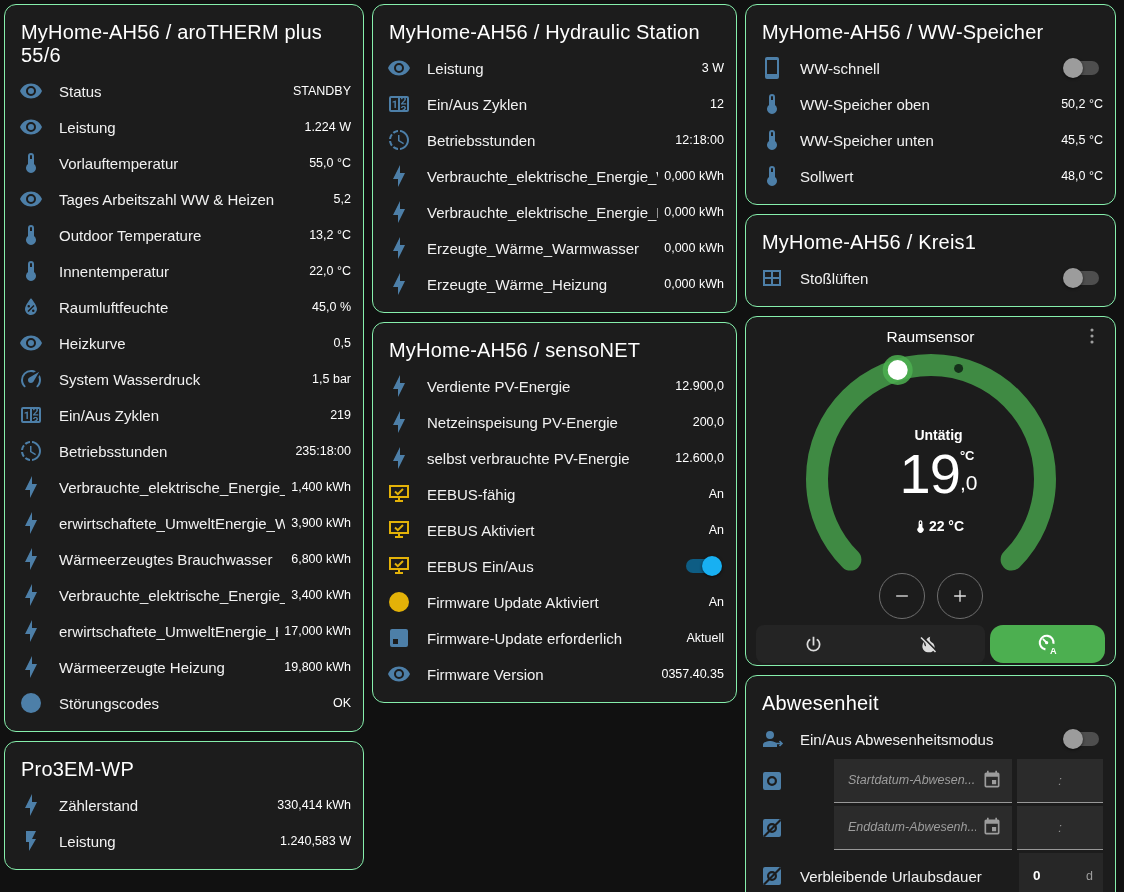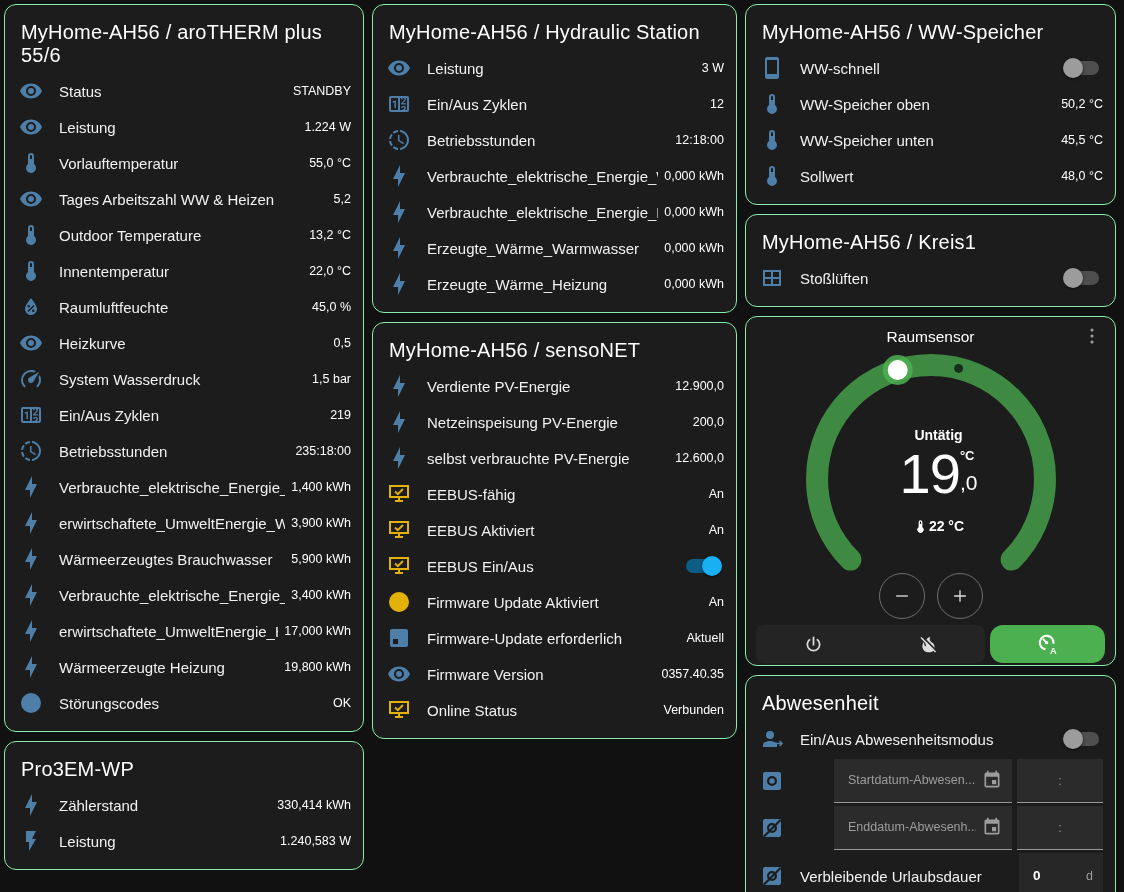--- a/index.html
+++ b/index.html
@@ -3,21 +3,21 @@
 <meta charset="utf-8">
 <style>
   * { box-sizing: border-box; margin: 0; padding: 0; }
   html,body { background:#111; width:1124px; height:892px; overflow:hidden;
     font-family:"Liberation Sans", sans-serif; color:#fff; }
   .grid { display:grid; grid-template-columns:360px 365px 371px; gap:8px; padding:4px 8px 8px 4px; align-items:start; }
   .col { display:flex; flex-direction:column; gap:9px; }
   .card { background:#1c1c1c; border:1px solid #86efac; border-radius:12px; padding:6px 12px 10px 10px; }
   .card-title { font-size:20px; font-weight:400; color:#fff; padding:10px 0 6px 6px; letter-spacing:.2px; }
   .row { display:flex; align-items:center; height:36px; }
-  .row.tall { height:47px; }
+  .row.tall { height:47px;font-style:italic; }
   .row.num { height:50px; }
   .icon { width:24px; height:24px; color:#4d7fa8; flex:none; display:inline-flex; }
   .icon svg { width:100%; height:100%; }
   .row > .icon { margin:0 16px 0 4px; }
   .label { font-size:15px; color:#f1f1f1; flex:1 1 auto; min-width:0; white-space:nowrap; overflow:hidden; }
   .value { font-size:12.5px; color:#fff; flex:none; margin-left:6px; white-space:nowrap; }
   
   .toggle { position:relative; width:34px; height:14px; border-radius:7px; flex:none; margin:0 4px 0 8px; cursor:pointer; }
   .toggle .thumb { position:absolute; width:20px; height:20px; border-radius:50%; top:-3px; box-shadow:0 1px 3px rgba(0,0,0,.6); }
   .toggle.on  { background:#0e5d84; } .toggle.on  .thumb { right:-2px; background:#18b0f2; }
@@ -187,21 +187,21 @@
             <span class="label">erwirtschaftete_UmweltEnergie_Warmwasser</span>
             <span class="value">3,900 kWh</span>
           </div>
           <div class="row">
             <span class="icon">
               <svg viewBox="0 0 24 24" fill="currentColor">
                 <path d="M11,15H6L13,1V9H18L11,23V15Z"></path>
               </svg>
             </span>
             <span class="label">Wärmeerzeugtes Brauchwasser</span>
-            <span class="value">5,900 kWh</span>
+            <span class="value">6,800 kWh</span>
           </div>
           <div class="row">
             <span class="icon">
               <svg viewBox="0 0 24 24" fill="currentColor">
                 <path d="M11,15H6L13,1V9H18L11,23V15Z"></path>
               </svg>
             </span>
             <span class="label">Verbrauchte_elektrische_Energie_Heizen</span>
             <span class="value">3,400 kWh</span>
           </div>
@@ -409,30 +409,20 @@
             <span class="value">Aktuell</span>
           </div>
           <div class="row">
             <span class="icon">
               <svg viewBox="0 0 24 24" fill="currentColor">
                 <path d="M12,9A3,3 0 0,0 9,12A3,3 0 0,0 12,15A3,3 0 0,0 15,12A3,3 0 0,0 12,9M12,17A5,5 0 0,1 7,12A5,5 0 0,1 12,7A5,5 0 0,1 17,12A5,5 0 0,1 12,17M12,4.5C7,4.5 2.73,7.61 1,12C2.73,16.39 7,19.5 12,19.5C17,19.5 21.27,16.39 23,12C21.27,7.61 17,4.5 12,4.5Z"></path>
               </svg>
             </span>
             <span class="label">Firmware Version</span>
             <span class="value">0357.40.35</span>
-          </div>
-          <div class="row">
-            <span class="icon" style="color: rgb(227, 178, 8);">
-              <svg viewBox="0 0 24 24" fill="currentColor">
-                <path d="M2,3H22V16H13V18H16V20H8V18H11V16H2V3M4,5V14H20V5H4Z"></path>
-                <path d="M8,9.5L10.8,12.2L16,7" fill="none" stroke="currentColor" stroke-width="2"></path>
-              </svg>
-            </span>
-            <span class="label">Online Status</span>
-            <span class="value">Verbunden</span>
           </div>
         </div>
     </div>
   </div>
 
   <div class="col">
     <div class="card">
       <div class="card-title">MyHome-AH56 / WW-Speicher</div>
       <div class="rows">
           <div class="row">

